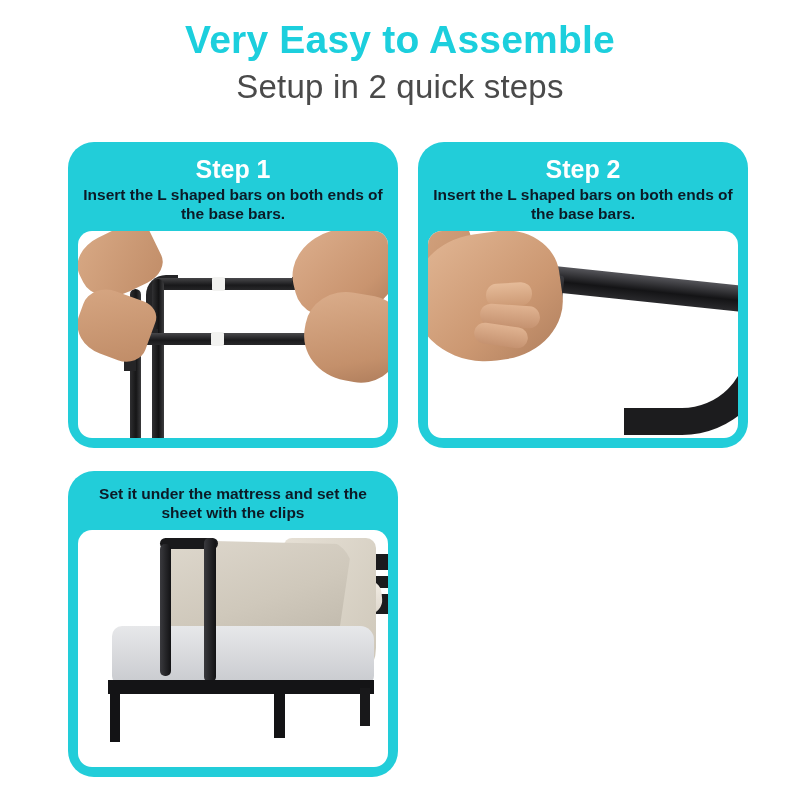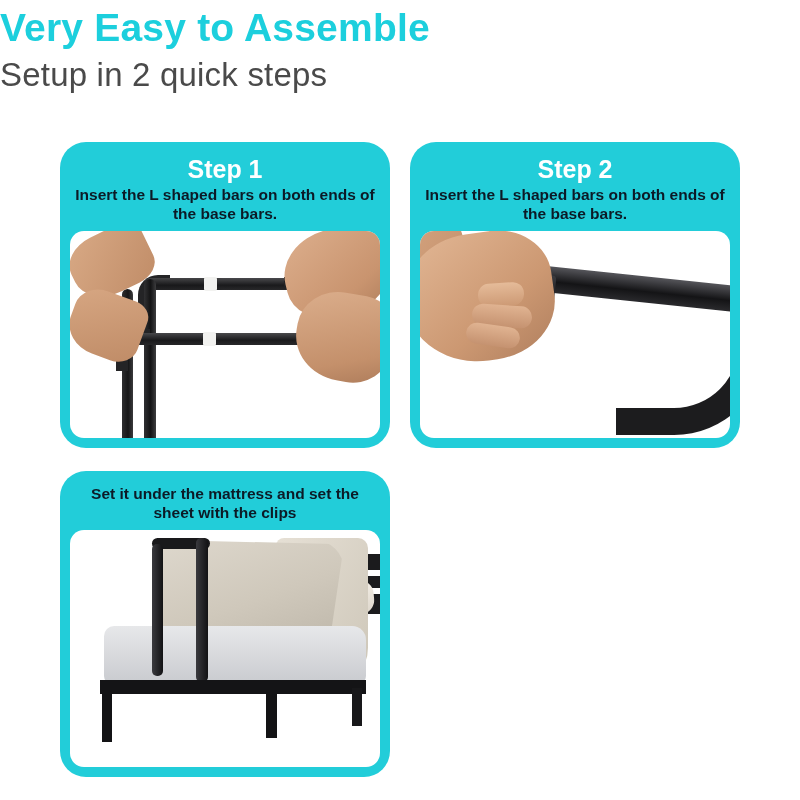--- a/index.html
+++ b/index.html
@@ -10,22 +10,22 @@
   body {
     width: 800px;
     height: 800px;
     font-family: "Liberation Sans", sans-serif;
     overflow: hidden;
     position: relative;
   }
 
   
   .header {
-    padding-top: 8px;
-    text-align: left;
+    padding-top: 20px;
+    text-align: center;
   }
   .title {
     color: #1ccfdd;
     font-size: 39px;
     font-weight: 700;
     letter-spacing: 0.2px;
     line-height: 1.05;
     margin: 0;
   }
   .subtitle {
@@ -33,21 +33,21 @@
     font-size: 33px;
     font-weight: 400;
     letter-spacing: 0.2px;
     line-height: 1.1;
     margin: 8px 0 0 0;
   }
 
   
   .steps-grid {
     position: absolute;
-    left: 60px;
+    left: 68px;
     top: 142px;
     width: 684px;
     display: grid;
     grid-template-columns: 330px 330px;
     grid-template-rows: 306px 306px;
     column-gap: 20px;
     row-gap: 23px;
   }
 
   .step-card {

